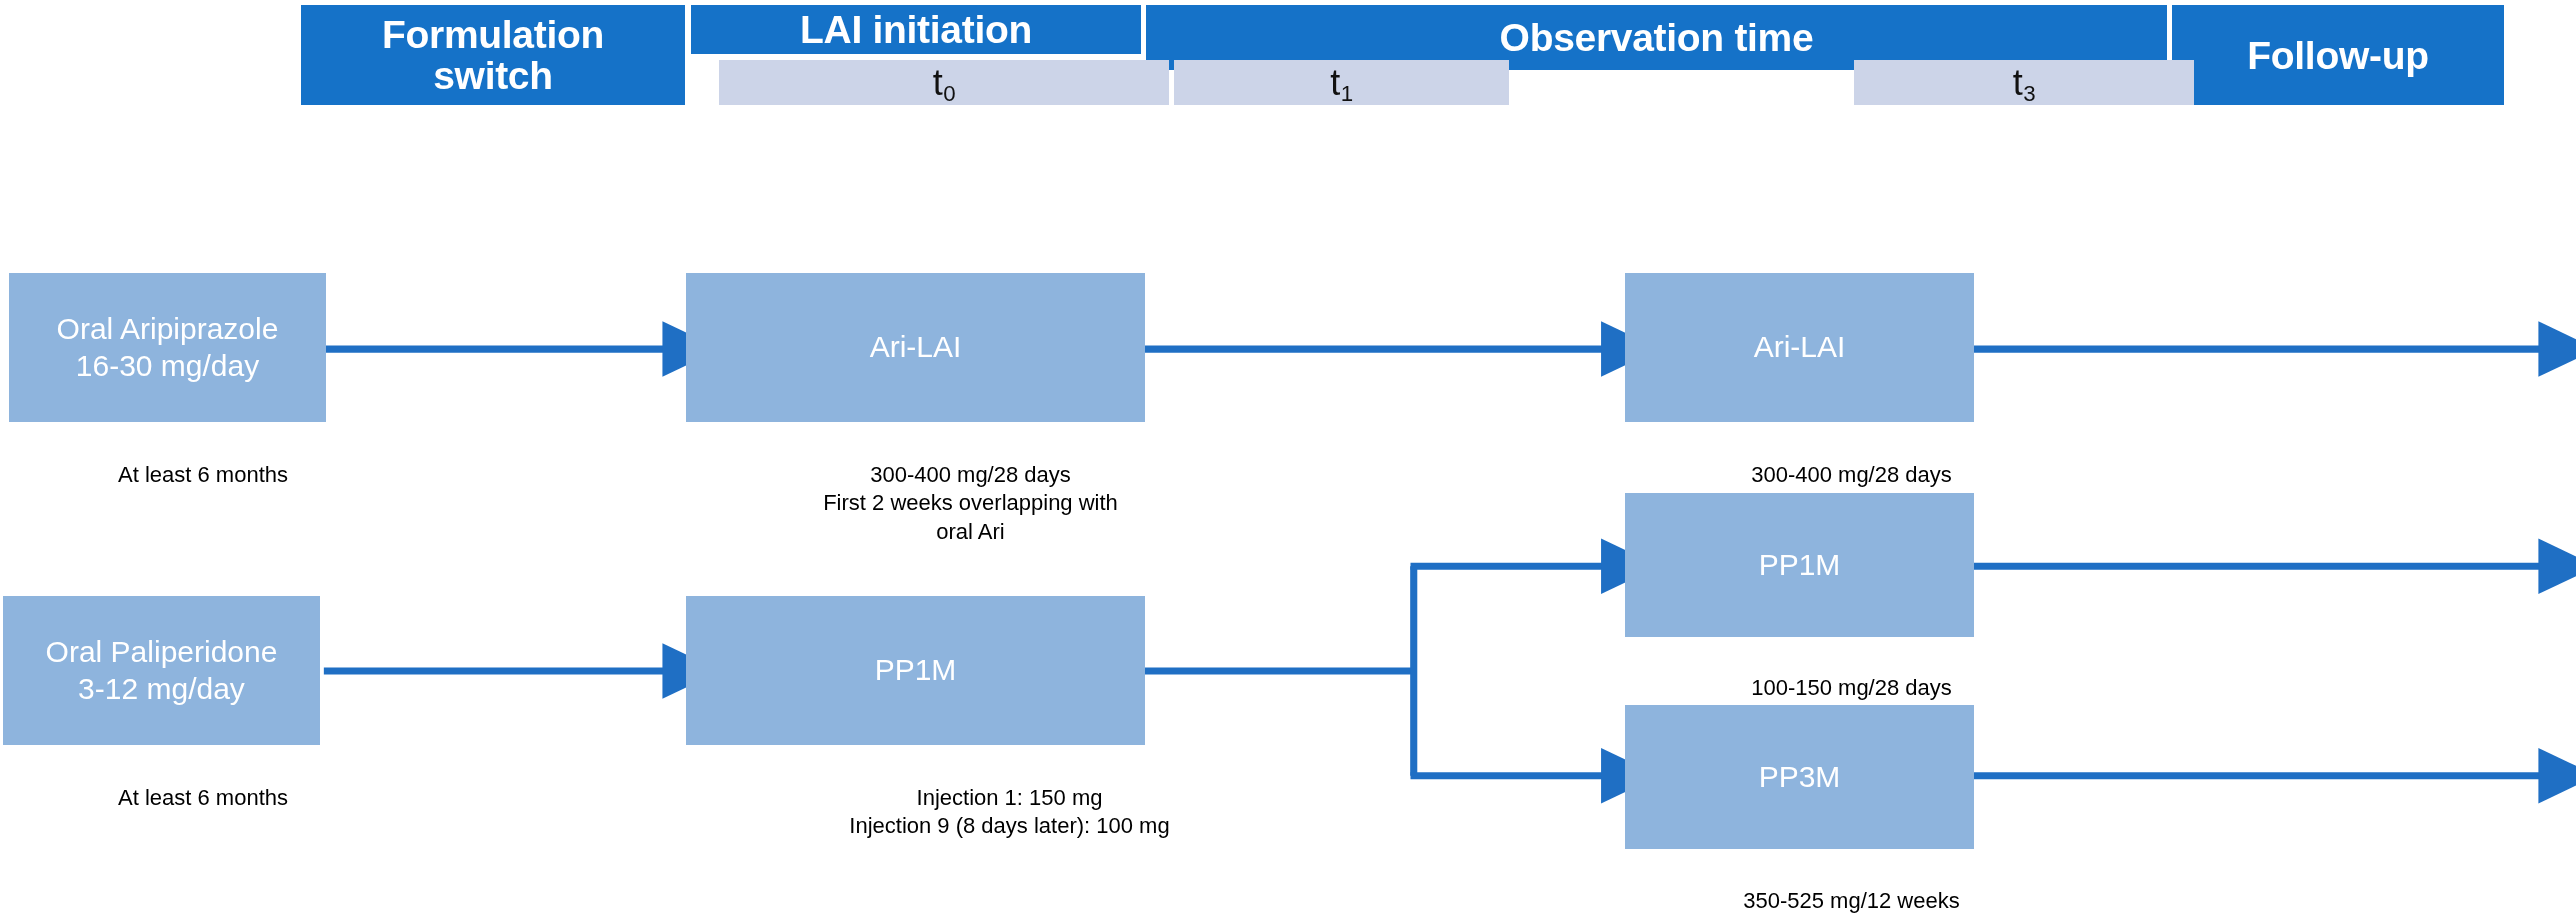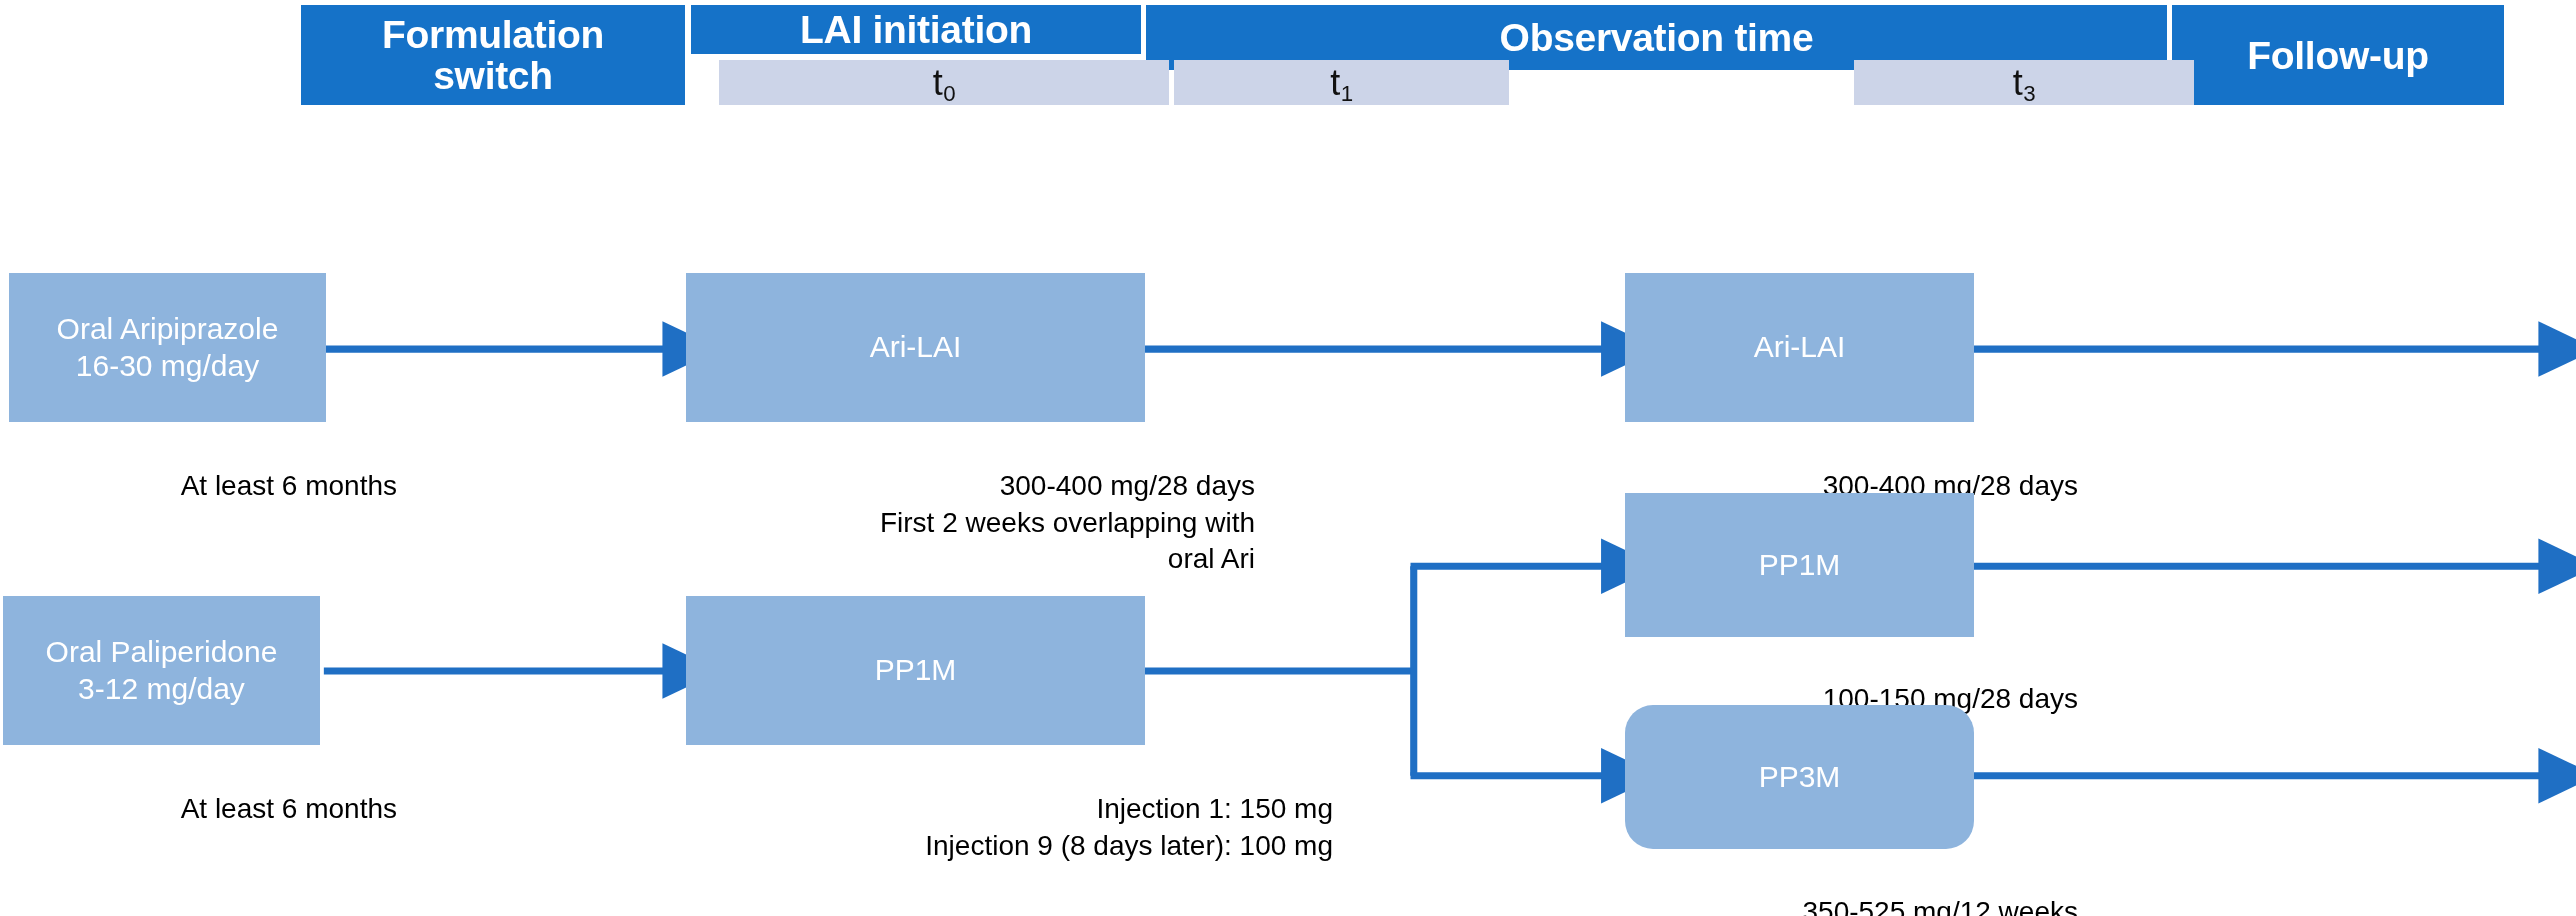--- a/index.html
+++ b/index.html
@@ -71,24 +71,24 @@
     line-height: 1.22;
     box-sizing: border-box;
     padding: 0 5.2px;
     white-space: pre-line;
   }
 
   
   .cap {
     position: absolute;
     color: #000000;
-    font-size: 28px;
+    font-size: 22px;
     line-height: 1.30;
     white-space: pre-line;
-    text-align: right;
+    text-align: center;
   }
 
   
   #wires {
     position: absolute;
     left: 0;
     top: 0;
     width: 2576px;
     height: 916px;
     pointer-events: none;
@@ -195,21 +195,21 @@
 Injection 9 (8 days later): 100 mg</span>
   </div>
 
   <div class="fbox" style="left:1625px; top:493px; width:349px; height:144px;">
     <span>PP1M</span>
   </div>
   <div class="cap" style="left:1625px; top:645px; width:453px;">
     <span>100-150 mg/28 days</span>
   </div>
 
-  <div class="fbox" style="left:1625px; top:705px; width:349px; height:144px;border-radius:28px;">
+  <div class="fbox" style="left:1625px; top:705px; width:349px; height:144px;">
     <span>PP3M</span>
   </div>
   <div class="cap" style="left:1625px; top:858px; width:453px;">
     <span>350-525 mg/12 weeks</span>
   </div>
 
 </div>
 
 
 </body></html>

